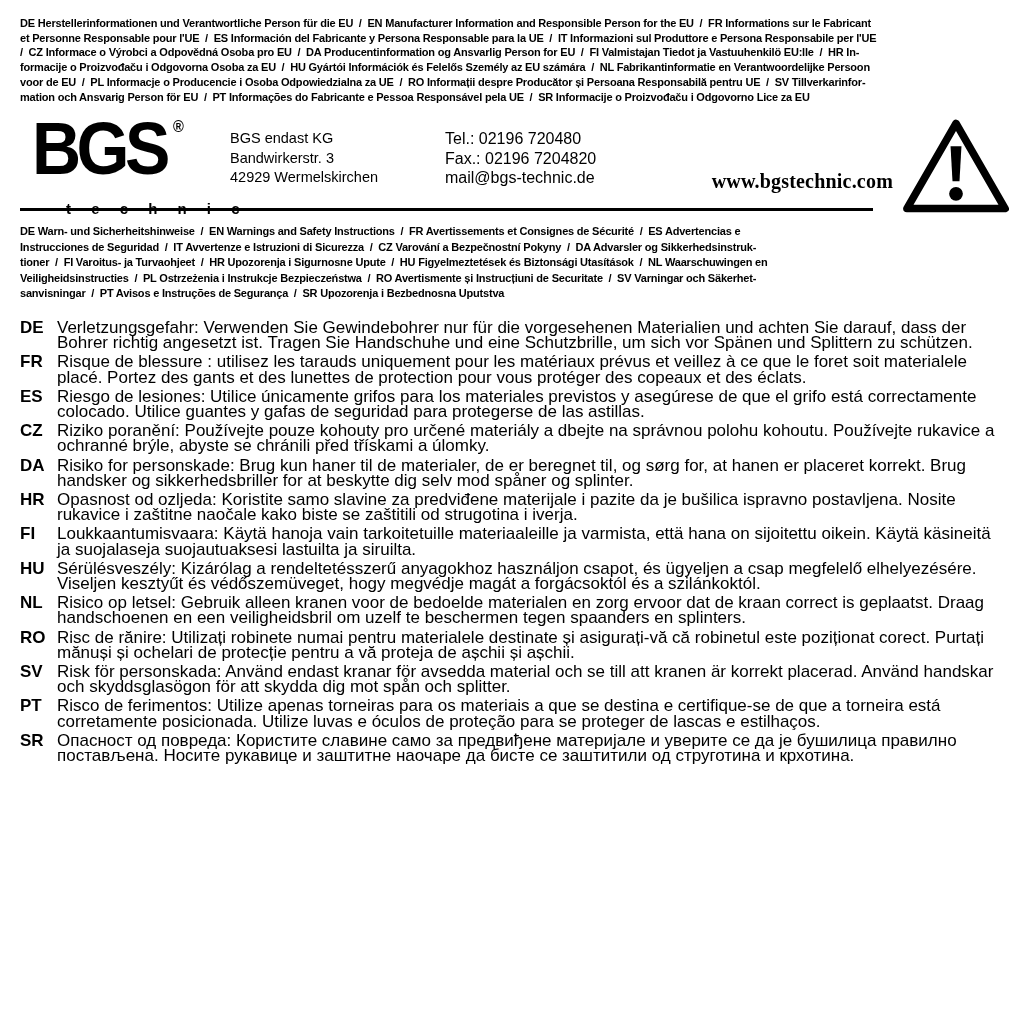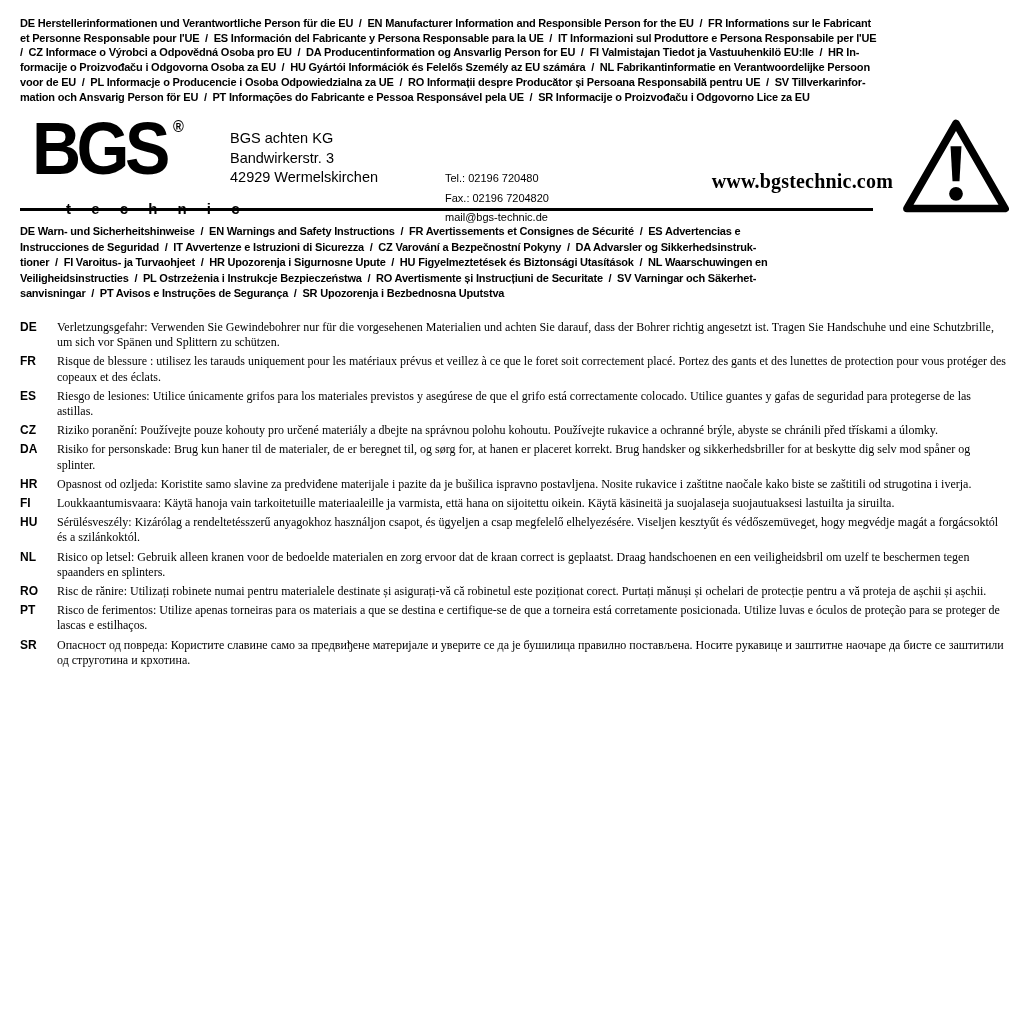--- a/index.html
+++ b/index.html
@@ -75,23 +75,22 @@
     position: absolute;
     left: 210px;
     top: 11px;
     font-size: 14.5px;
     line-height: 19.5px;
   }
   .contact-col {
     position: absolute;
     left: 425px;
     top: 11px;
-    font-size: 11px;
+    font-size: 16px;
     line-height: 19.5px;
-    margin-top: 40px;
   }
   .website {
     position: absolute;
     left: 590px;
     top: 52px;
     width: 283px;
     text-align: right;
     font-weight: bold;
     font-size: 20px;
     letter-spacing: 0.2px;
@@ -119,30 +118,29 @@
   .entries {
     position: absolute;
     top: 320px;
     left: 20px;
     right: 16px;
   }
   .entry {
     display: flex;
     align-items: flex-start;
     margin-bottom: 4px;
-    font-size: 12px;
+    font-size: 17px;
     line-height: 15.2px;
   }
   .entry .code {
     flex: 0 0 37px;
     font-weight: bold;
   }
   .entry .text {
     flex: 1 1 auto;
-    font-family: Liberation Serif, serif;
   }
 </style>
 </head>
 <body>
 
 <div class="page">
 
   <div class="lang-header top-langs">DE Herstellerinformationen und Verantwortliche Person für die EU  /  EN Manufacturer Information and Responsible Person for the EU  /  FR Informations sur le Fabricant
 et Personne Responsable pour l'UE  /  ES Información del Fabricante y Persona Responsable para la UE  /  IT Informazioni sul Produttore e Persona Responsabile per l'UE
 /  CZ Informace o Výrobci a Odpovědná Osoba pro EU  /  DA Producentinformation og Ansvarlig Person for EU  /  FI Valmistajan Tiedot ja Vastuuhenkilö EU:lle  /  HR In-
@@ -151,21 +149,21 @@
 mation och Ansvarig Person för EU  /  PT Informações do Fabricante e Pessoa Responsável pela UE  /  SR Informacije o Proizvođaču i Odgovorno Lice za EU</div>
 
   <div class="header-row">
 
     <div class="logo">
       <div class="logo-main"><span>BGS</span><span class="logo-reg">®</span></div>
       <div class="logo-sub">t e c h n i c</div>
     </div>
 
     <div class="addr-col">
-      <div>BGS achten KG</div>
+      <div>BGS endast KG</div>
       <div>Bandwirkerstr. 3</div>
       <div>42929 Wermelskirchen</div>
     </div>
 
     <div class="contact-col">
       <div>Tel.: 02196 720480</div>
       <div>Fax.: 02196 7204820</div>
       <div>mail@bgs-technic.de</div>
     </div>
 
@@ -188,21 +186,21 @@
 Veiligheidsinstructies  /  PL Ostrzeżenia i Instrukcje Bezpieczeństwa  /  RO Avertismente și Instrucțiuni de Securitate  /  SV Varningar och Säkerhet-
 sanvisningar  /  PT Avisos e Instruções de Segurança  /  SR Upozorenja i Bezbednosna Uputstva</div>
 
   <div class="entries">
     <div class="entry">
       <span class="code">DE</span>
       <span class="text">Verletzungsgefahr: Verwenden Sie Gewindebohrer nur für die vorgesehenen Materialien und achten Sie darauf, dass der Bohrer richtig angesetzt ist. Tragen Sie Handschuhe und eine Schutzbrille, um sich vor Spänen und Splittern zu schützen.</span>
     </div>
     <div class="entry">
       <span class="code">FR</span>
-      <span class="text">Risque de blessure : utilisez les tarauds uniquement pour les matériaux prévus et veillez à ce que le foret soit correctement placé. Portez des gants et des lunettes de protection pour vous protéger des copeaux et des éclats.</span>
+      <span class="text">Risque de blessure : utilisez les tarauds uniquement pour les matériaux prévus et veillez à ce que le foret soit materialele placé. Portez des gants et des lunettes de protection pour vous protéger des copeaux et des éclats.</span>
     </div>
     <div class="entry">
       <span class="code">ES</span>
       <span class="text">Riesgo de lesiones: Utilice únicamente grifos para los materiales previstos y asegúrese de que el grifo está correctamente colocado. Utilice guantes y gafas de seguridad para protegerse de las astillas.</span>
     </div>
     <div class="entry">
       <span class="code">CZ</span>
       <span class="text">Riziko poranění: Používejte pouze kohouty pro určené materiály a dbejte na správnou polohu kohoutu. Používejte rukavice a ochranné brýle, abyste se chránili před třískami a úlomky.</span>
     </div>
     <div class="entry">
@@ -223,20 +221,24 @@
     </div>
     <div class="entry">
       <span class="code">NL</span>
       <span class="text">Risico op letsel: Gebruik alleen kranen voor de bedoelde materialen en zorg ervoor dat de kraan correct is geplaatst. Draag handschoenen en een veiligheidsbril om uzelf te beschermen tegen spaanders en splinters.</span>
     </div>
     <div class="entry">
       <span class="code">RO</span>
       <span class="text">Risc de rănire: Utilizați robinete numai pentru materialele destinate și asigurați-vă că robinetul este poziționat corect. Purtați mănuși și ochelari de protecție pentru a vă proteja de așchii și așchii.</span>
     </div>
     <div class="entry">
+      <span class="code">SV</span>
+      <span class="text">Risk för personskada: Använd endast kranar för avsedda material och se till att kranen är korrekt placerad. Använd handskar och skyddsglasögon för att skydda dig mot spån och splitter.</span>
+    </div>
+    <div class="entry">
       <span class="code">PT</span>
       <span class="text">Risco de ferimentos: Utilize apenas torneiras para os materiais a que se destina e certifique-se de que a torneira está corretamente posicionada. Utilize luvas e óculos de proteção para se proteger de lascas e estilhaços.</span>
     </div>
     <div class="entry">
       <span class="code">SR</span>
       <span class="text">Опасност од повреда: Користите славине само за предвиђене материјале и уверите се да је бушилица правилно постављена. Носите рукавице и заштитне наочаре да бисте се заштитили од струготина и крхотина.</span>
     </div>
   </div>
 </div>
 

